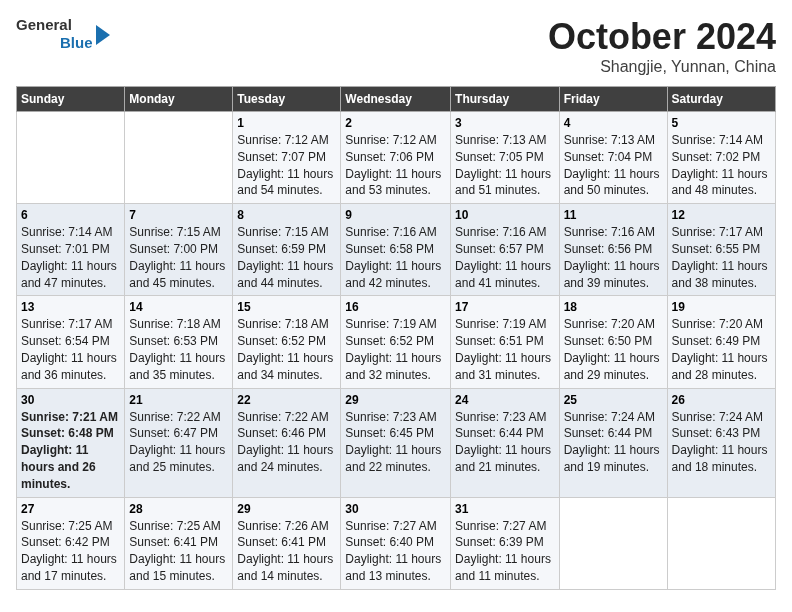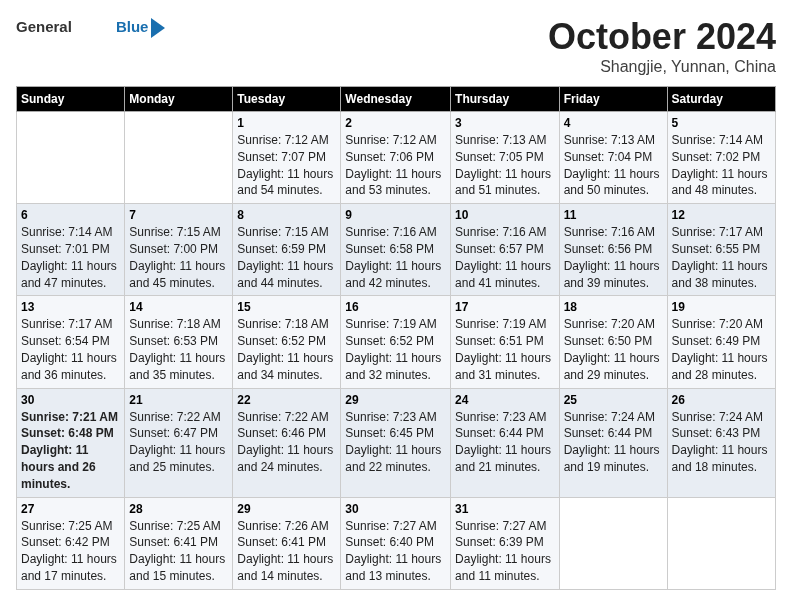--- a/index.html
+++ b/index.html
@@ -15,21 +15,21 @@
       justify-content: space-between;
       align-items: flex-start;
       margin-bottom: 10px;
     }
     .logo {
       display: flex;
       align-items: center;
     }
     .logo-text {
       display: flex;
-      flex-direction: row;
+      flex-direction: column;
       font-size: 15px;
       font-weight: bold;
       line-height: 1.2;
     }
     .logo-text .general { color: #333; }
     .logo-text .blue { color: #1a6faf; margin-left: 44px; }
     .logo-arrow {
       width: 0; height: 0;
       border-left: 14px solid #1a6faf;
       border-top: 10px solid transparent;
@@ -48,21 +48,21 @@
     .title-block .location {
       font-size: 16px;
       color: #404040;
     }
     table {
       width: 100%;
       border-collapse: collapse;
       font-size: 10.5px;
     }
     thead tr th {
-      background: #000000;
+      background: #404040;
       color: #fff;
       padding: 5px 4px;
       text-align: left;
       font-size: 12px;
       font-weight: bold;
       border: 1px solid #aaa;
     }
     tbody tr td {
       border: 1px solid #ccc;
       vertical-align: top;

